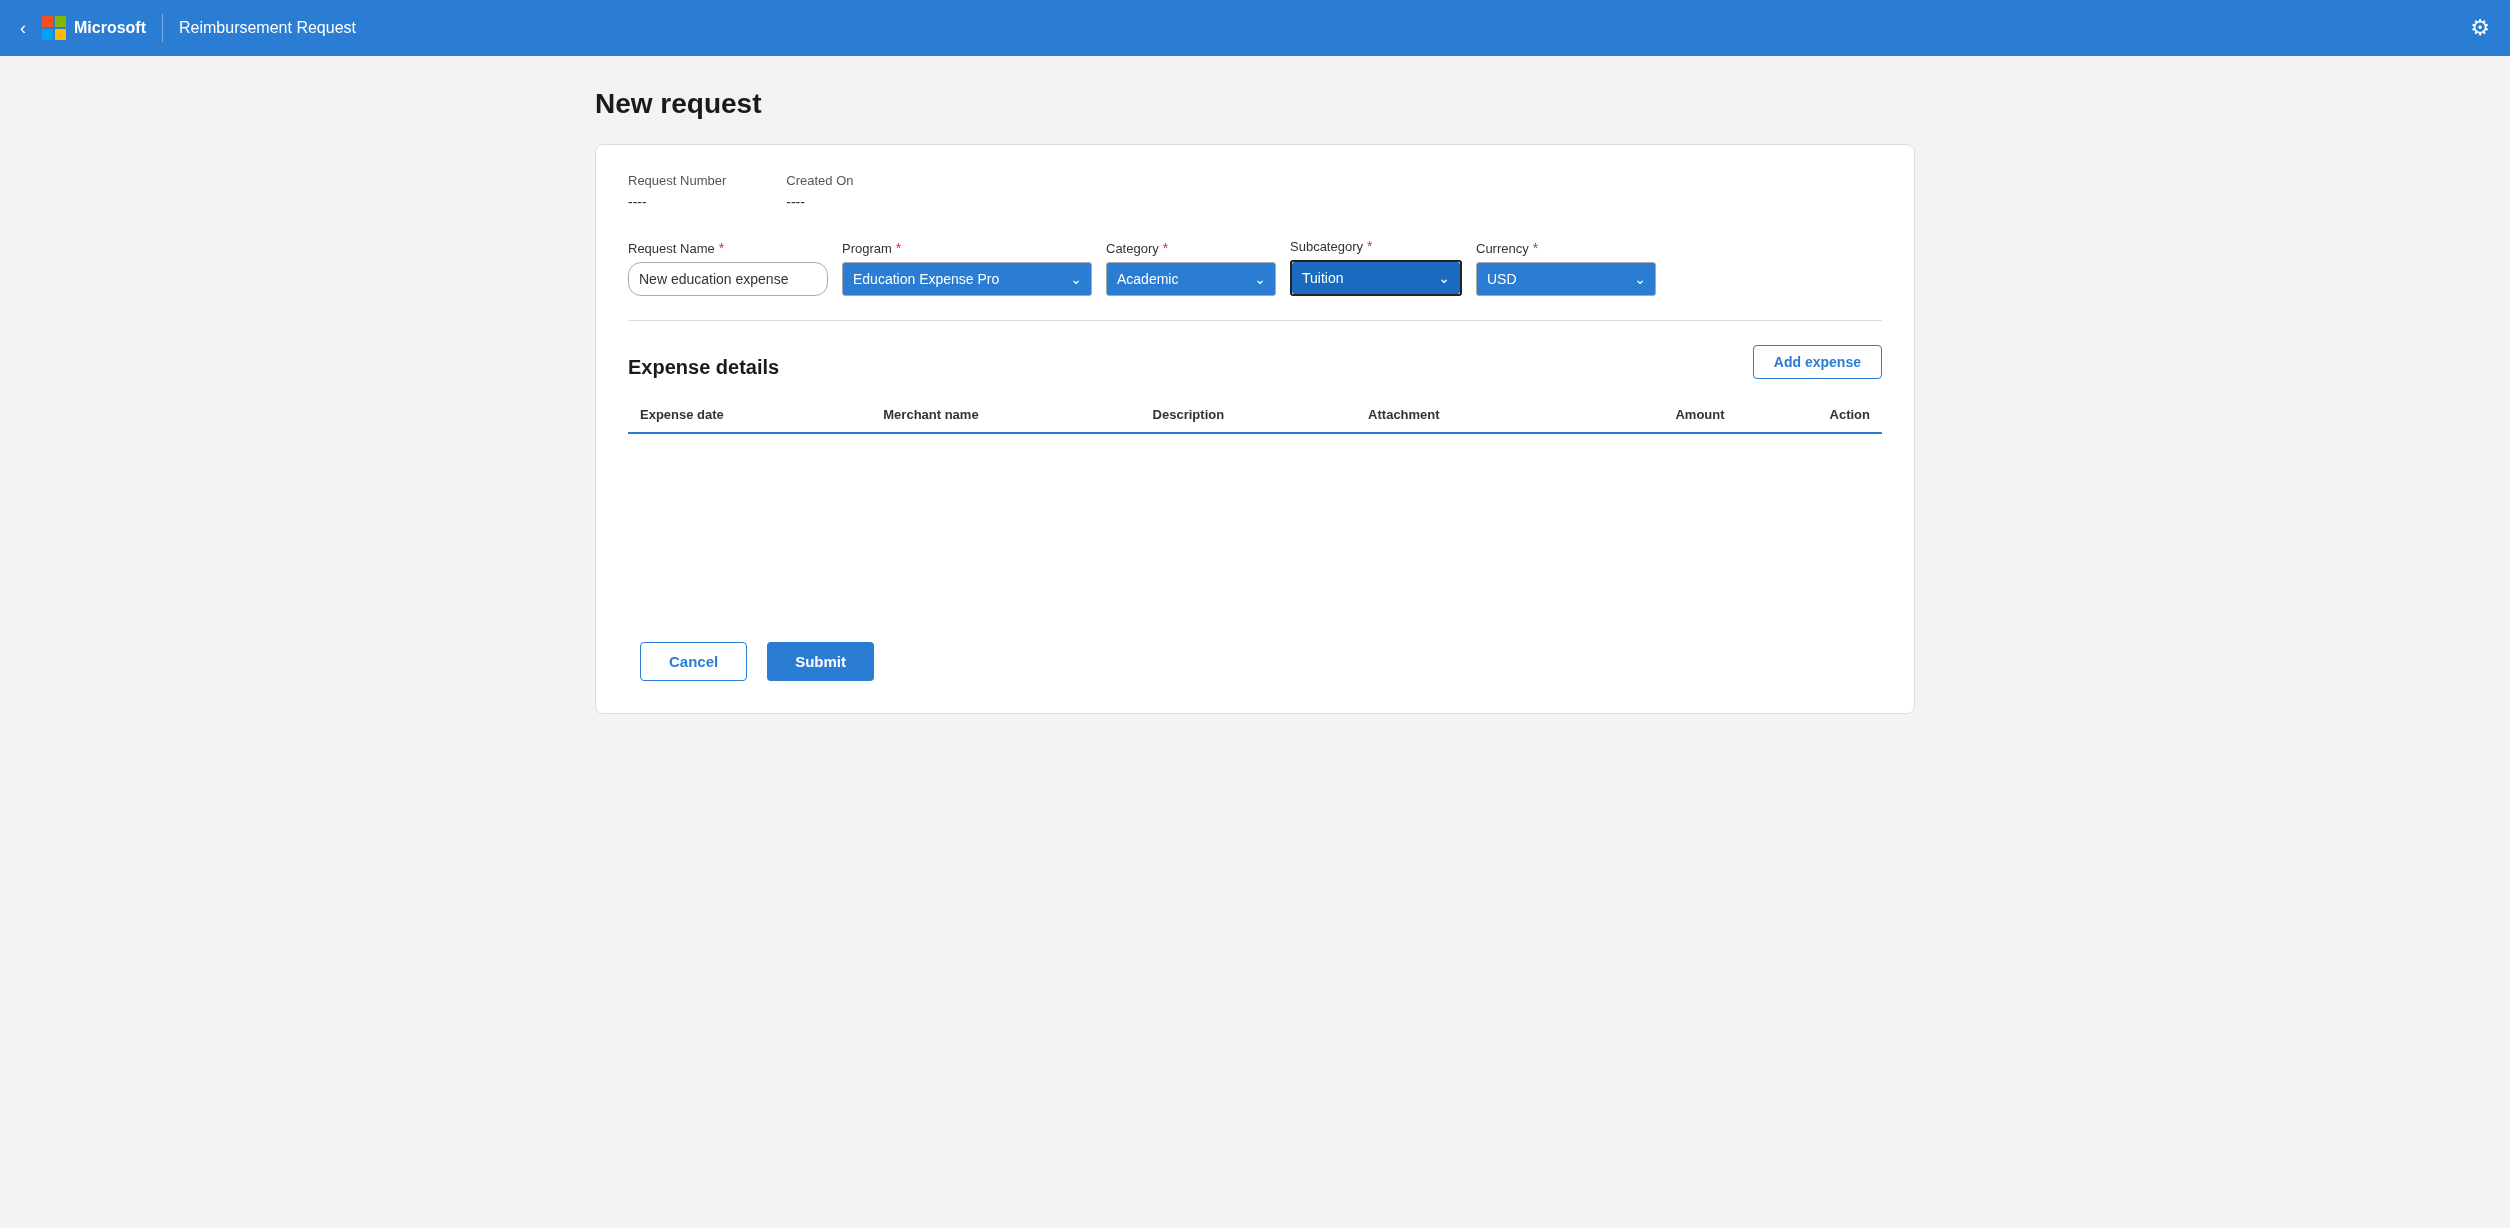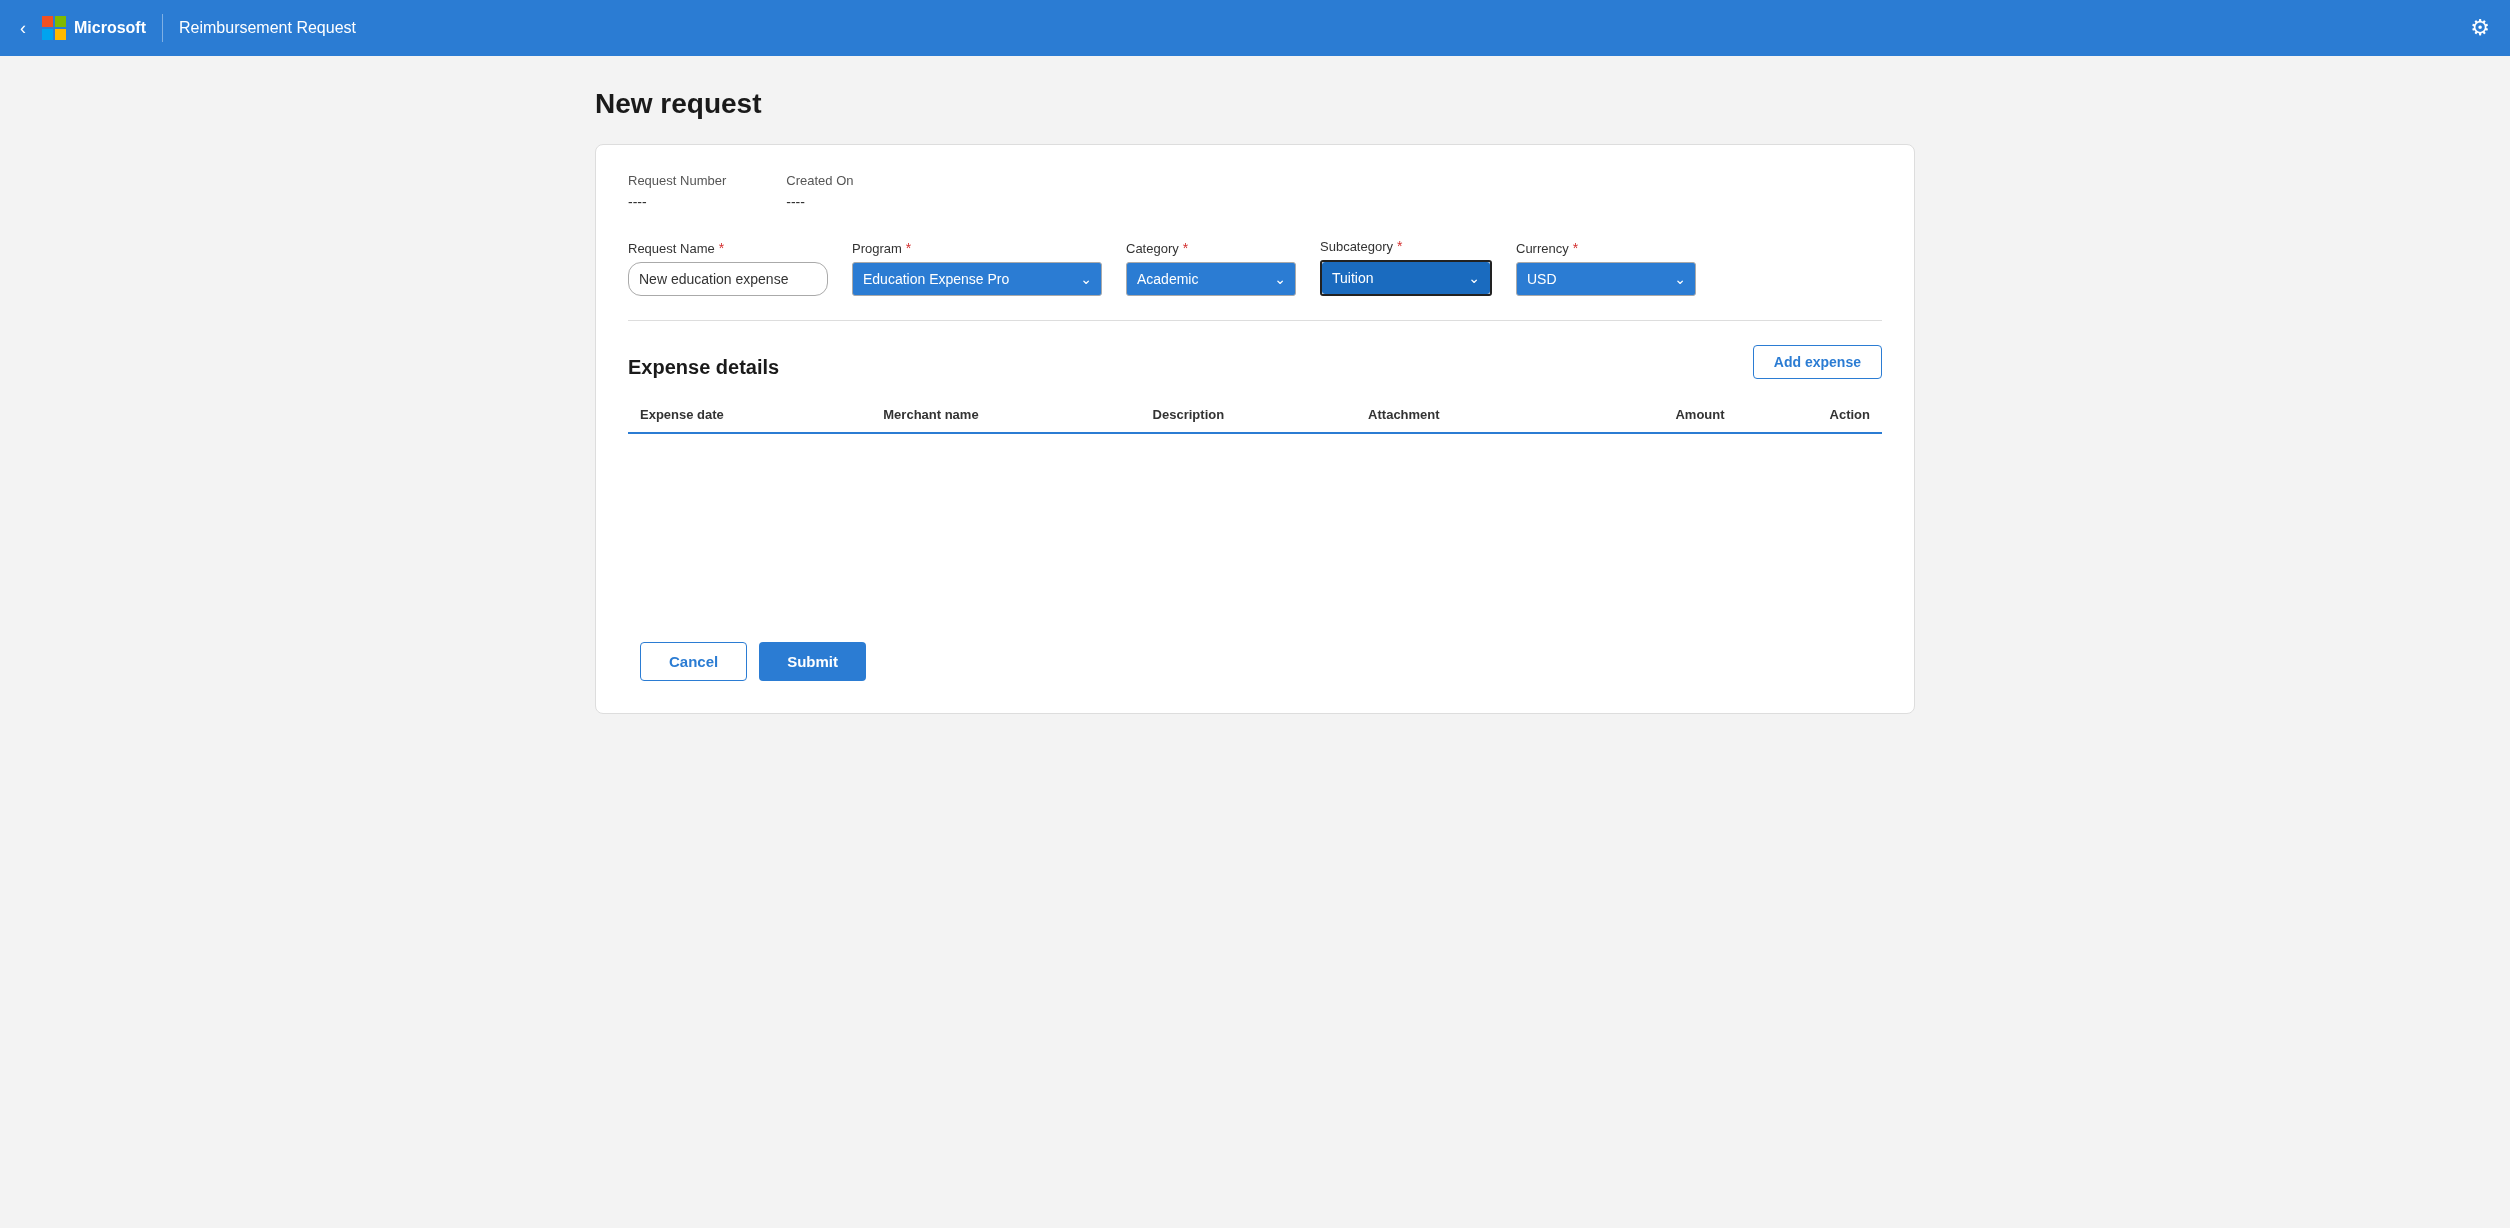--- a/index.html
+++ b/index.html
@@ -96,21 +96,21 @@
       margin-bottom: 6px;
     }
     .info-field .value {
       font-size: 14px;
       color: #333;
     }
 
     
     .fields-row {
       display: flex;
-      gap: 24px;
+      gap: 14px;
       align-items: flex-end;
       margin-bottom: 24px;
     }
     .field-group {
       display: flex;
       flex-direction: column;
       gap: 6px;
     }
     .field-group label {
       font-size: 13px;
@@ -219,21 +219,21 @@
       text-align: right;
     }
 
     .empty-area {
       height: 180px;
     }
 
     
     .action-buttons {
       display: flex;
-      gap: 12px;
+      gap: 20px;
       margin-top: 28px;
       padding-left: 12px;
     }
     .cancel-btn {
       border: 1.5px solid #2b7cd3;
       background: white;
       color: #2b7cd3;
       padding: 10px 28px;
       border-radius: 4px;
       font-size: 15px;

